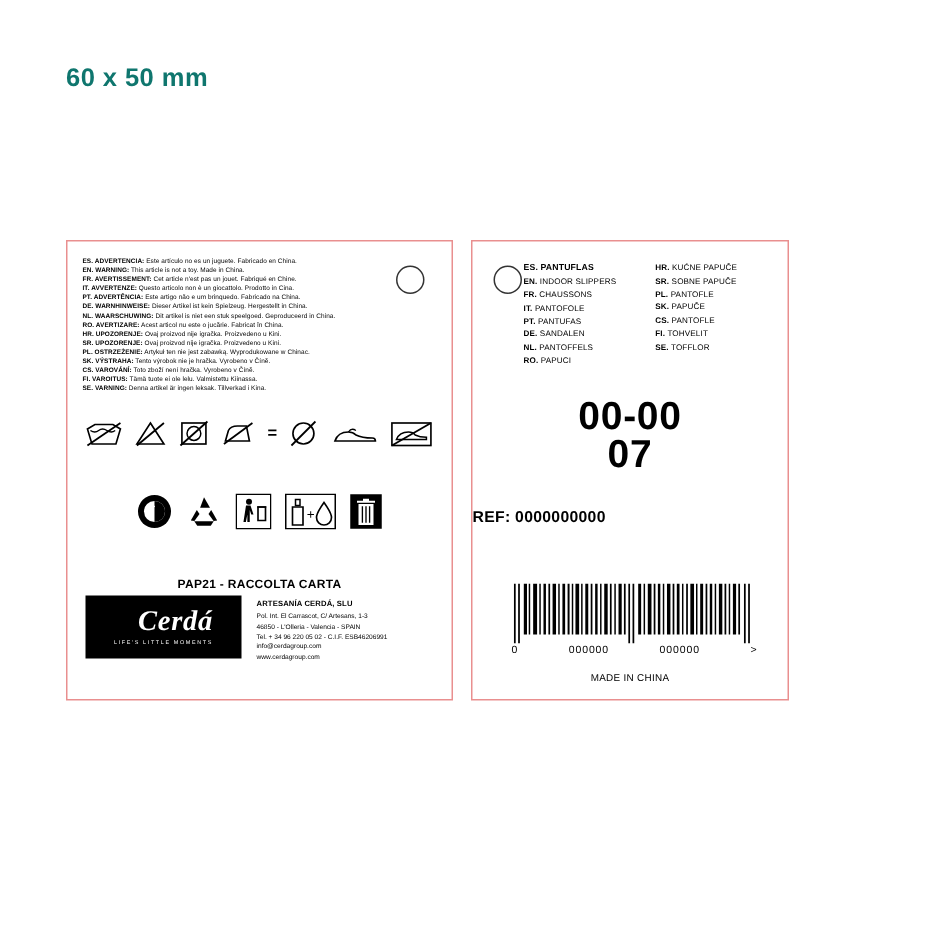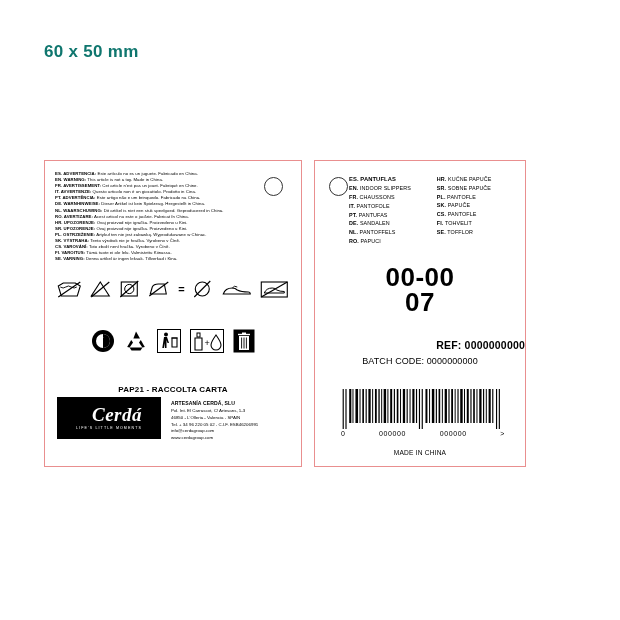--- a/index.html
+++ b/index.html
@@ -181,21 +181,21 @@
     text-align: center;
     font-size: 26px;
     font-weight: 700;
     letter-spacing: 0.5px;
     line-height: 1.05;
   }
   .ref-line {
     position: absolute;
     left: 0; right: 0;
     top: 178px;
-    text-align: right;
+    text-align: left;
     font-size: 10.5px;
     font-weight: 700;
     letter-spacing: 0.2px;
   }
   .batch-line {
     position: absolute;
     left: 0; right: 0;
     top: 195px;
     text-align: center;
     font-size: 9px;
@@ -379,21 +379,20 @@
         <div><span class="code">CS.</span> PANTOFLE</div>
         <div><span class="code">FI.</span> TOHVELIT</div>
         <div><span class="code">SE.</span> TOFFLOR</div>
       </div>
     </div>
 
     <div class="code-big">00-00</div>
     <div class="code-big2">07</div>
 
     <div class="ref-line">REF: 0000000000</div>
-    <div class="batch-line">BATCH CODE: 0000000000</div>
 
     <div class="barcode-wrap">
       <svg class="bars" viewBox="0 0 200 40" preserveAspectRatio="none">
         <g fill="#000">
           <rect x="2" y="0" width="1.4" height="40"></rect>
             <rect x="5.4" y="0" width="1.4" height="40"></rect>
           <rect x="10" y="0" width="2.6" height="34"></rect>
             <rect x="14" y="0" width="1.2" height="34"></rect>
           <rect x="17.6" y="0" width="3.2" height="34"></rect>
             <rect x="22.6" y="0" width="1.2" height="34"></rect>

